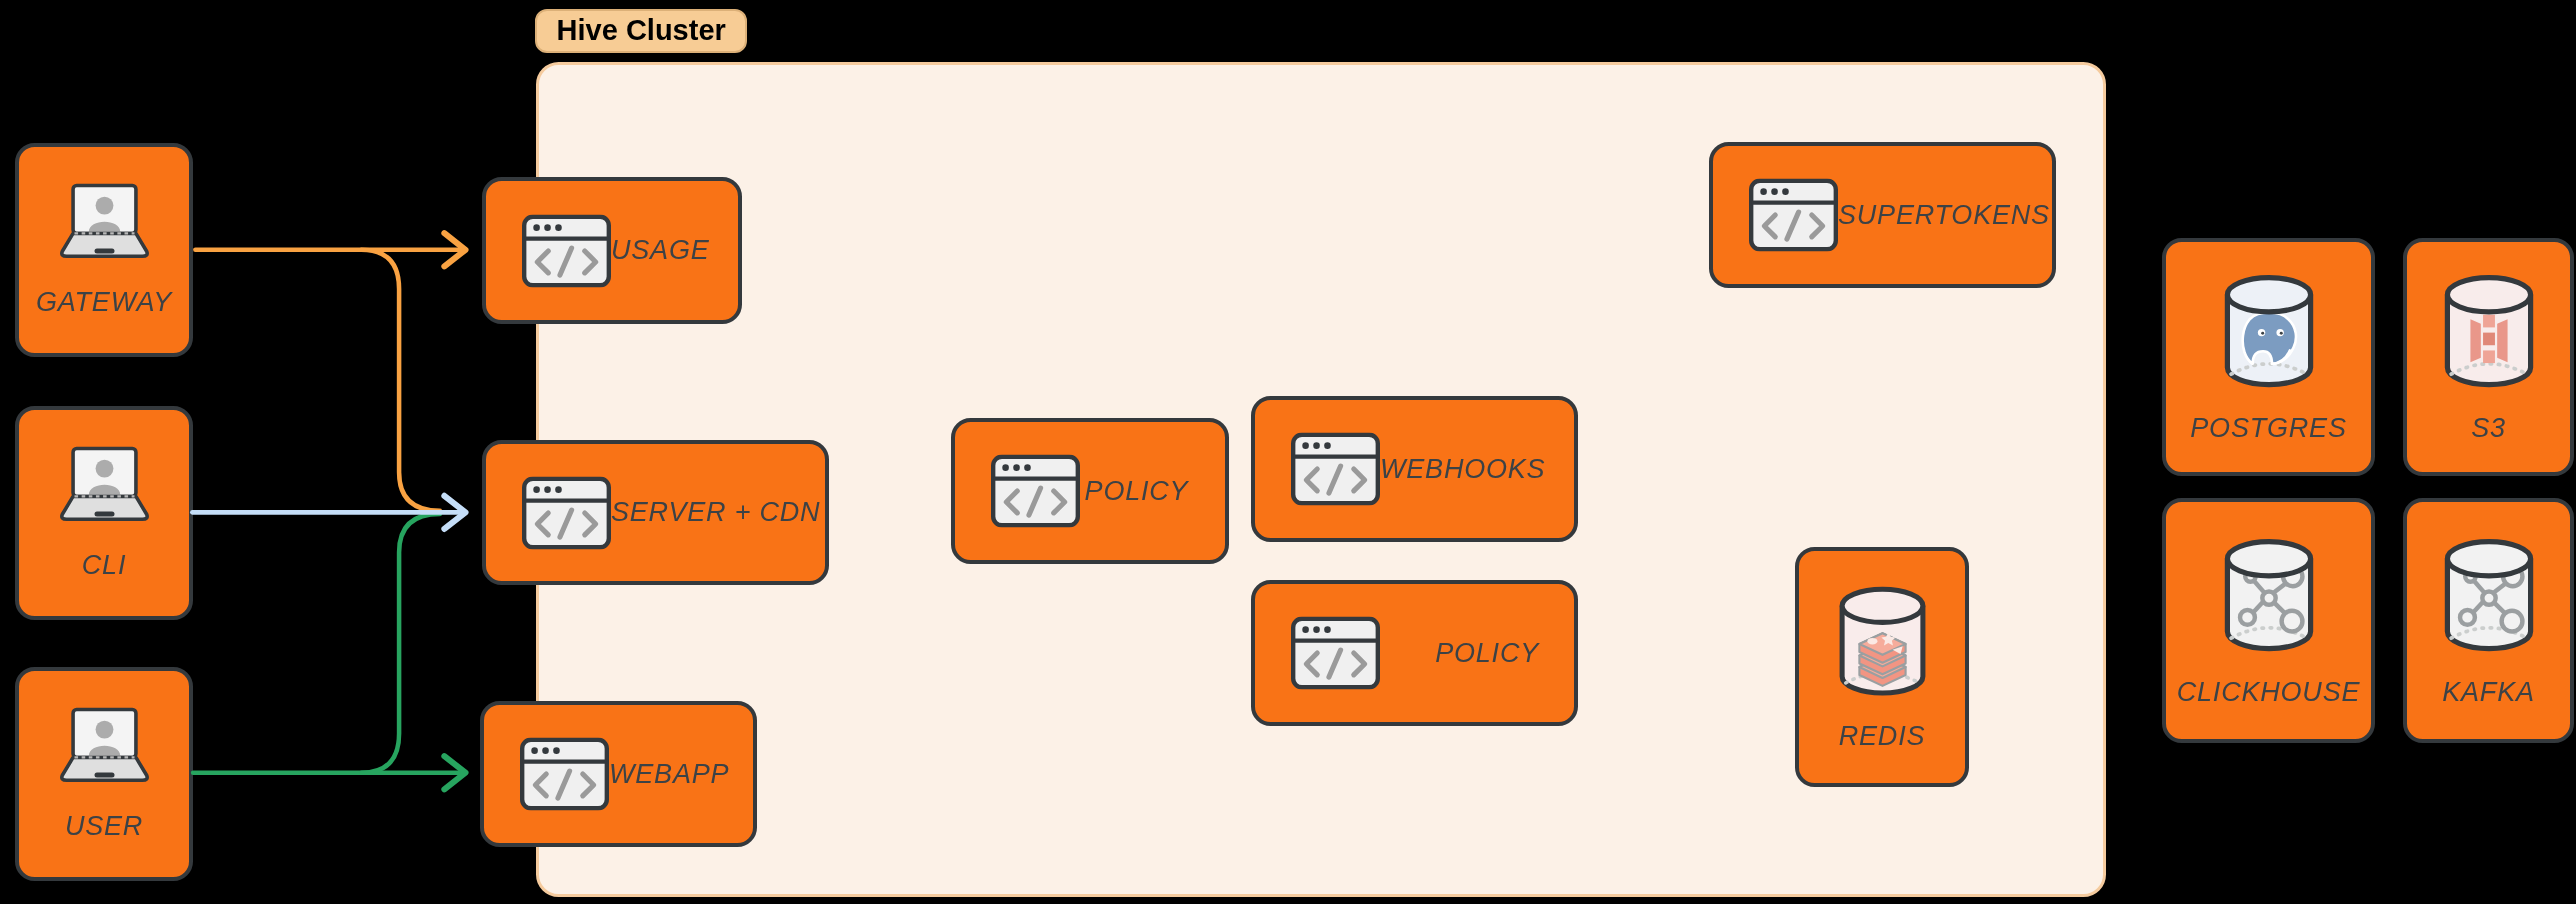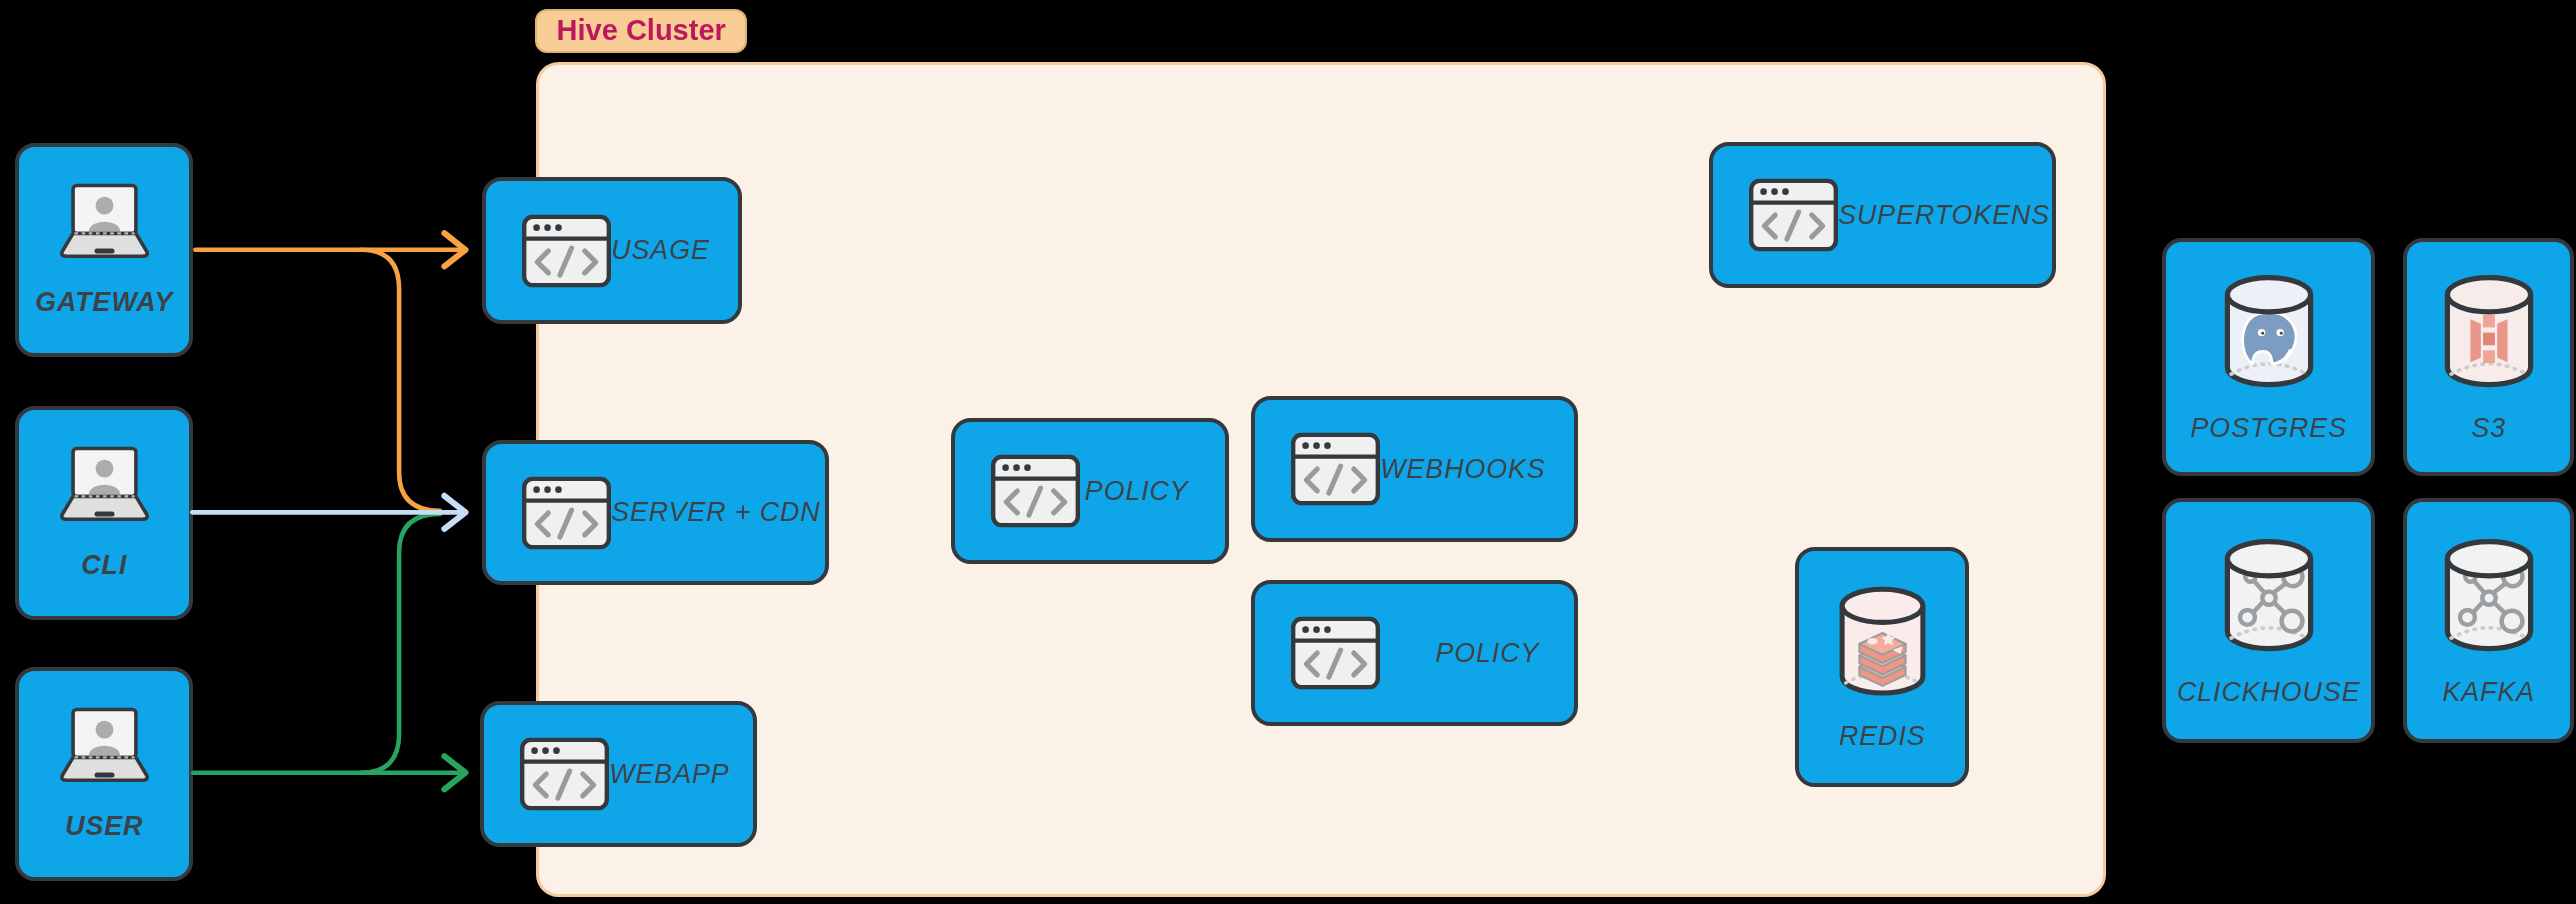--- a/index.html
+++ b/index.html
@@ -4,32 +4,32 @@
 <style>
   html,body{margin:0;padding:0;background:#000;}
   body{width:2576px;height:904px;position:relative;overflow:hidden;
        font-family:"Liberation Sans",sans-serif;}
   .stage{position:absolute;left:0;top:0;width:2576px;height:904px;}
   .cluster{position:absolute;left:536px;top:62px;width:1570px;height:835px;
            background:#FCF1E7;border:3px solid #F5CB9E;border-radius:22.6px;
            box-sizing:border-box;z-index:1;}
   .tag{position:absolute;left:535px;top:9px;height:44px;line-height:39px;
        padding:0 19.6px;background:#F7CC95;border:2.3px solid #DCB078;border-radius:12px;
-       font-size:29px;font-weight:700;color:#be185d;box-sizing:border-box;z-index:2;
+       font-size:29px;font-weight:700;color:#000000;box-sizing:border-box;z-index:2;
        white-space:nowrap;}
-  .node{position:absolute;background:#0ea5e9;border:4.5px solid #34393D;
+  .node{position:absolute;background:#f97316;border:4.5px solid #34393D;
         box-sizing:border-box;z-index:4;}
   .client,.store{display:flex;flex-direction:column;align-items:center;
                  justify-content:center;border-radius:19.6px;}
   .service{display:flex;align-items:center;border-radius:19.6px;padding:0 32px 0 36px;}
   .lbl{font-style:italic;font-size:27px;color:#3C4246;letter-spacing:0.8px;
        white-space:nowrap;}
   .service .lbl{flex:1;text-align:center;}
   .service.align-right .lbl{text-align:right;padding-right:3px;}
-  .client .lbl{margin-top:25px;font-weight:bold;}
+  .client .lbl{margin-top:25px;}
   .store .lbl{margin-top:20px;}
   .icon{display:block;flex:0 0 auto;}
   .edges{position:absolute;left:0;top:0;z-index:6;pointer-events:none;}
   .defs{position:absolute;width:0;height:0;overflow:hidden;}
 </style>
 </head>
 <body>
 
 <svg class="defs" aria-hidden="true">
   <defs>

